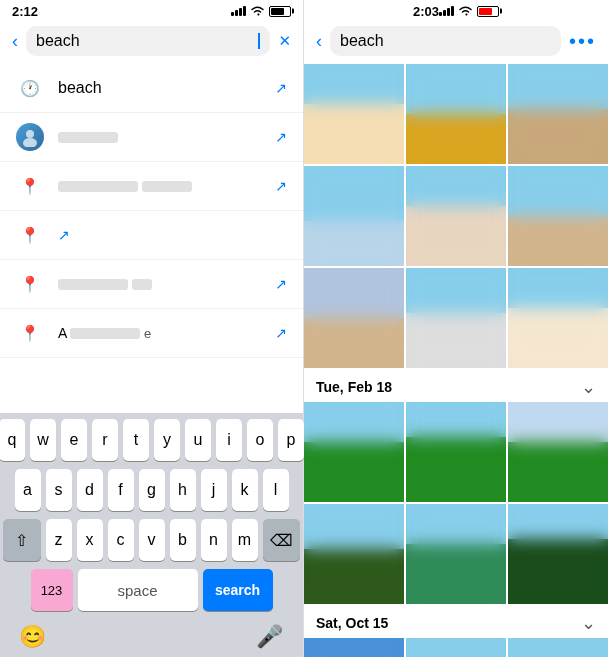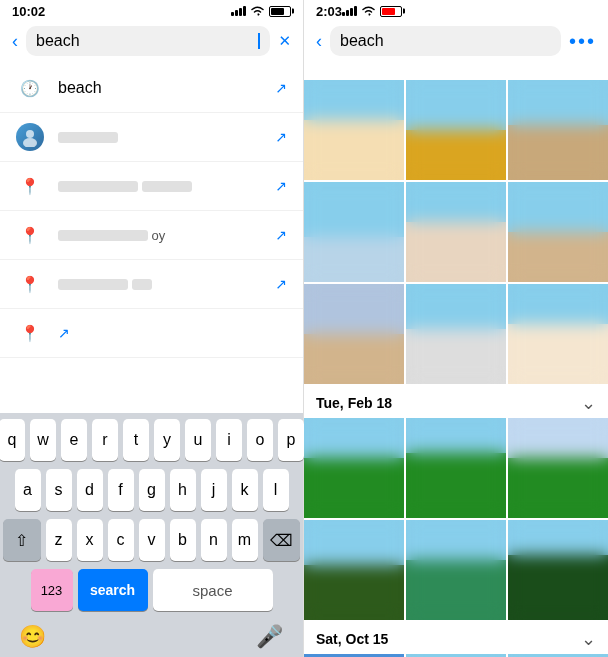--- a/index.html
+++ b/index.html
@@ -262,21 +262,21 @@
       width: 304px;
       height: 657px;
       background: #fff;
       display: flex;
       flex-direction: column;
       overflow: hidden;
     }
 
     .right-status-bar {
       display: flex;
-      justify-content: flex-start;
+      justify-content: center;
       align-items: center;
       padding: 4px 12px;
       height: 22px;
       font-size: 12px;
       font-weight: 600;
     }
 
     .right-nav-bar {
       display: flex;
       align-items: center;
@@ -303,21 +303,20 @@
       font-size: 20px;
       color: #007aff;
       cursor: pointer;
       letter-spacing: 2px;
     }
 
     .photos-scroll {
       flex: 1;
       overflow-y: auto;
       overflow-x: hidden;
-      margin-top: 16px;
     }
 
     .photos-grid {
       display: grid;
       grid-template-columns: repeat(3, 1fr);
       gap: 2px;
       padding: 0;
     }
 
     .photo-item {
@@ -408,21 +407,21 @@
       backdrop-filter: blur(8px);
       -webkit-backdrop-filter: blur(8px);
     }
   </style>
 </head>
 <body>
 
 <div class="left-panel">
 
   <div class="status-bar">
-    <span class="status-time">10:02</span>
+    <span class="status-time">2:12</span>
     <div class="status-icons">
       <div class="signal-bars">
         <div class="signal-bar" style="height:4px"></div>
         <div class="signal-bar" style="height:6px"></div>
         <div class="signal-bar" style="height:8px"></div>
         <div class="signal-bar" style="height:10px"></div>
       </div>
       <svg width="15" height="11" viewBox="0 0 15 11">
         <path d="M7.5 8.5 a1 1 0 1 1 0 .01z" fill="#000"></path>
         <path d="M4.5 6 Q7.5 3.5 10.5 6" fill="none" stroke="#000" stroke-width="1.5" stroke-linecap="round"></path>
@@ -469,36 +468,36 @@
     <div class="suggestion-item">
       <div class="suggestion-icon">📍</div>
       <div class="suggestion-text">
         <div><span class="blurred-text" style="width:80px"></span> <span class="blurred-text" style="width:50px"></span></div>
       </div>
       <span class="arrow-icon">↗</span>
     </div>
 
     <div class="suggestion-item">
       <div class="suggestion-icon">📍</div>
-      <div class="suggestion-text">
-        <div><span class="blurred-text" style="width:90px"></span><span style="font-size:13px;color:#555"> oy</span></div>
-      </div>
       <span class="arrow-icon">↗</span>
     </div>
 
     <div class="suggestion-item">
       <div class="suggestion-icon">📍</div>
       <div class="suggestion-text">
         <div><span class="blurred-text" style="width:70px"></span> <span class="blurred-text" style="width:20px"></span></div>
       </div>
       <span class="arrow-icon">↗</span>
     </div>
 
     <div class="suggestion-item">
       <div class="suggestion-icon">📍</div>
+      <div class="suggestion-text">
+        <div><span style="font-size:14px;color:#000">A </span><span class="blurred-text" style="width:70px"></span><span style="font-size:13px;color:#555"> e</span></div>
+      </div>
       <span class="arrow-icon">↗</span>
     </div>
 
   </div>
 
   <div class="keyboard">
     <div class="keyboard-row">
       <div class="key">q</div>
       <div class="key">w</div>
       <div class="key">e</div>
@@ -527,22 +526,22 @@
       <div class="key">x</div>
       <div class="key">c</div>
       <div class="key">v</div>
       <div class="key">b</div>
       <div class="key">n</div>
       <div class="key">m</div>
       <div class="key key-delete">⌫</div>
     </div>
     <div class="keyboard-row">
       <div class="key key-123">123</div>
+      <div class="key key-space">space</div>
       <div class="key key-search">search</div>
-      <div class="key key-space">space</div>
     </div>
     <div class="bottom-bar">
       <div class="bottom-icon">😊</div>
       <div class="bottom-icon">🎤</div>
     </div>
   </div>
 </div>
 
 <div class="right-panel">
 

